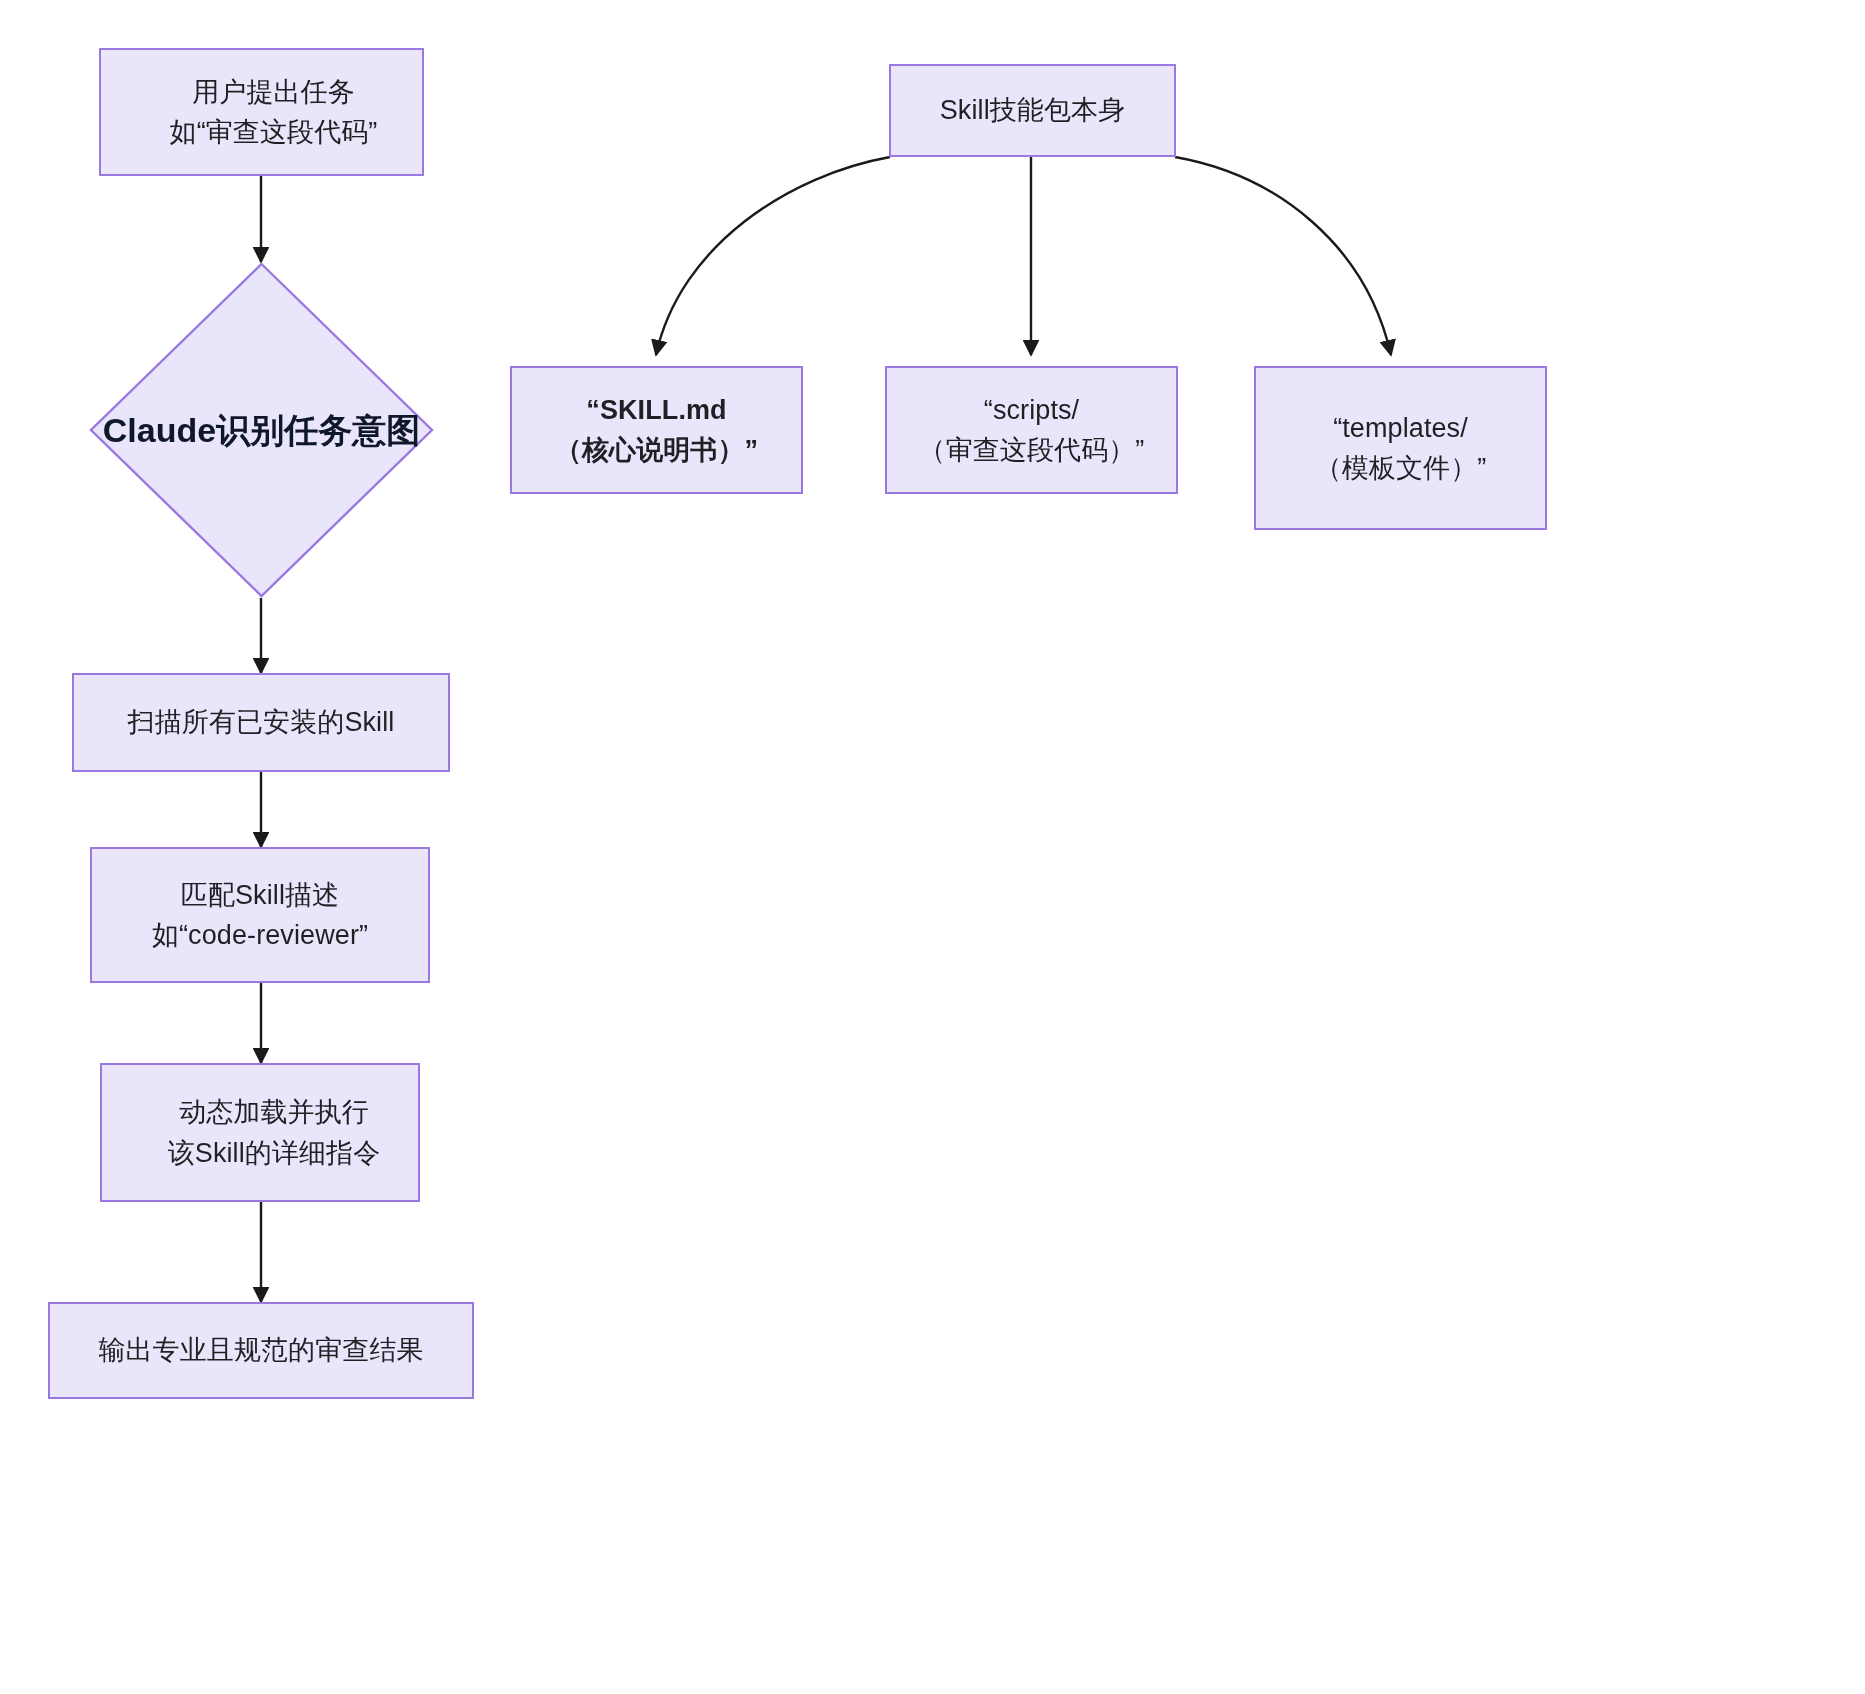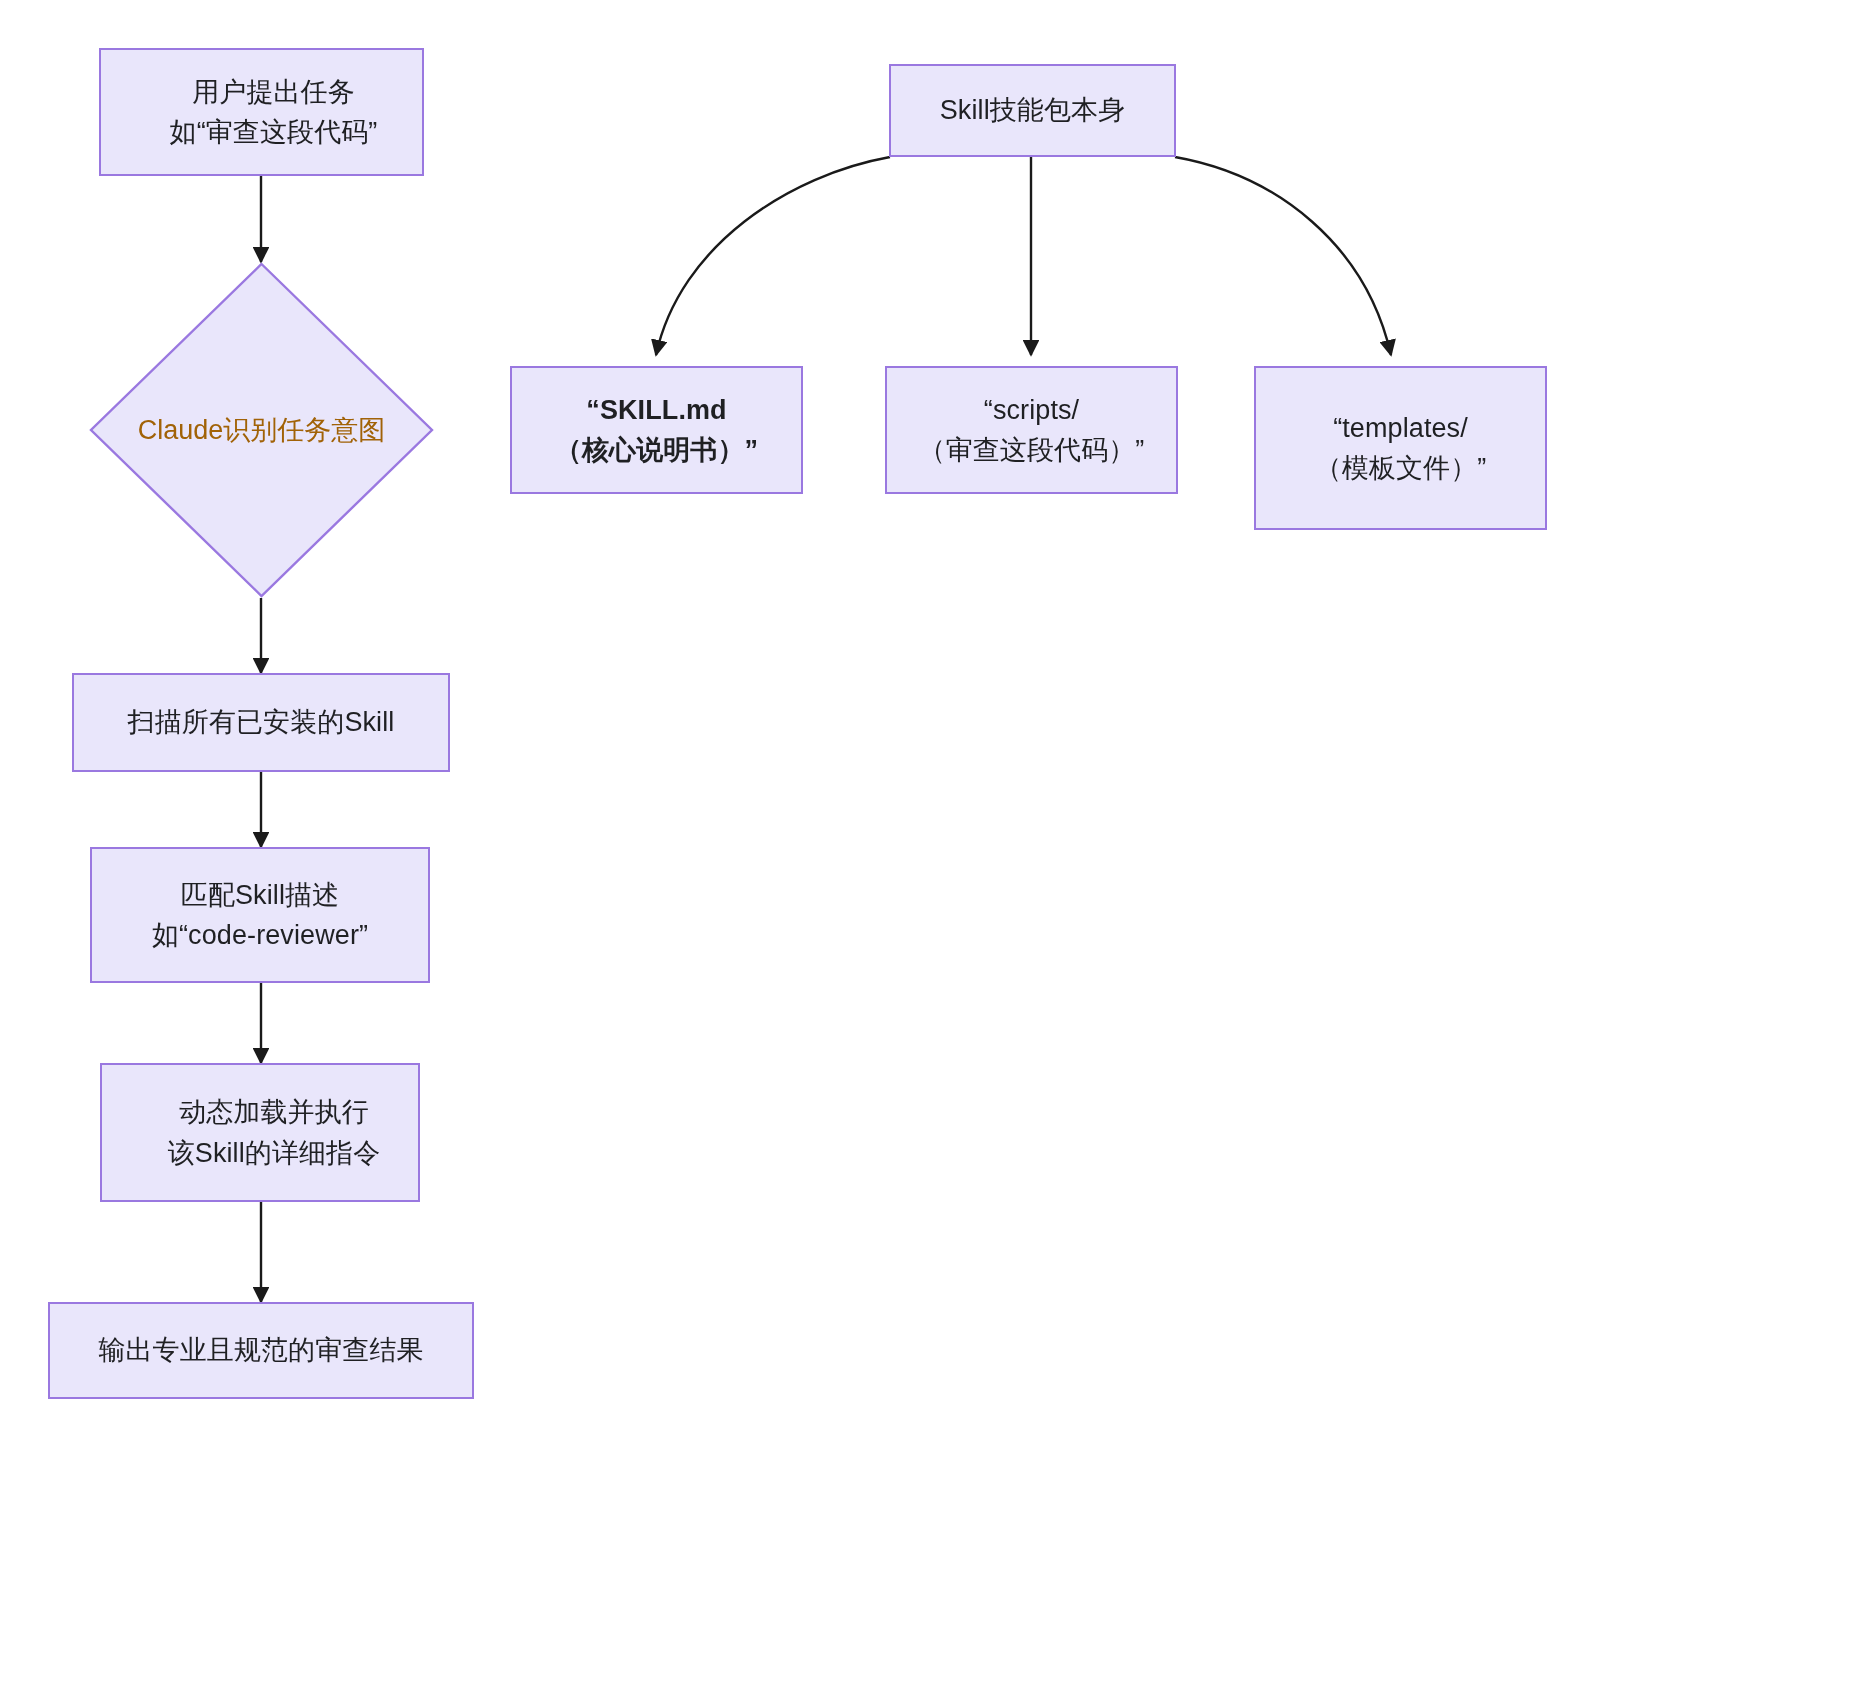--- a/index.html
+++ b/index.html
@@ -58,24 +58,25 @@
   }
   .diamond .label {
     position: absolute;
     left: 0;
     top: 0;
     width: 100%;
     height: 100%;
     display: flex;
     align-items: center;
     justify-content: center;
-    font-size: 27px;
+    font-size: 34px;
     line-height: 1.5;
-    color: #a16207;
+    color: #0f172a;
     text-align: center;
+    font-weight: bold;
   }
 </style>
 </head>
 <body>
 
 <div id="canvas">
 
   <svg id="edges" viewBox="0 0 1865 1694" width="1865" height="1694" xmlns="http://www.w3.org/2000/svg">
     <defs>
       <marker id="arrow" viewBox="0 0 10 10" refX="9" refY="5" markerWidth="7" markerHeight="7" orient="auto-start-reverse">

